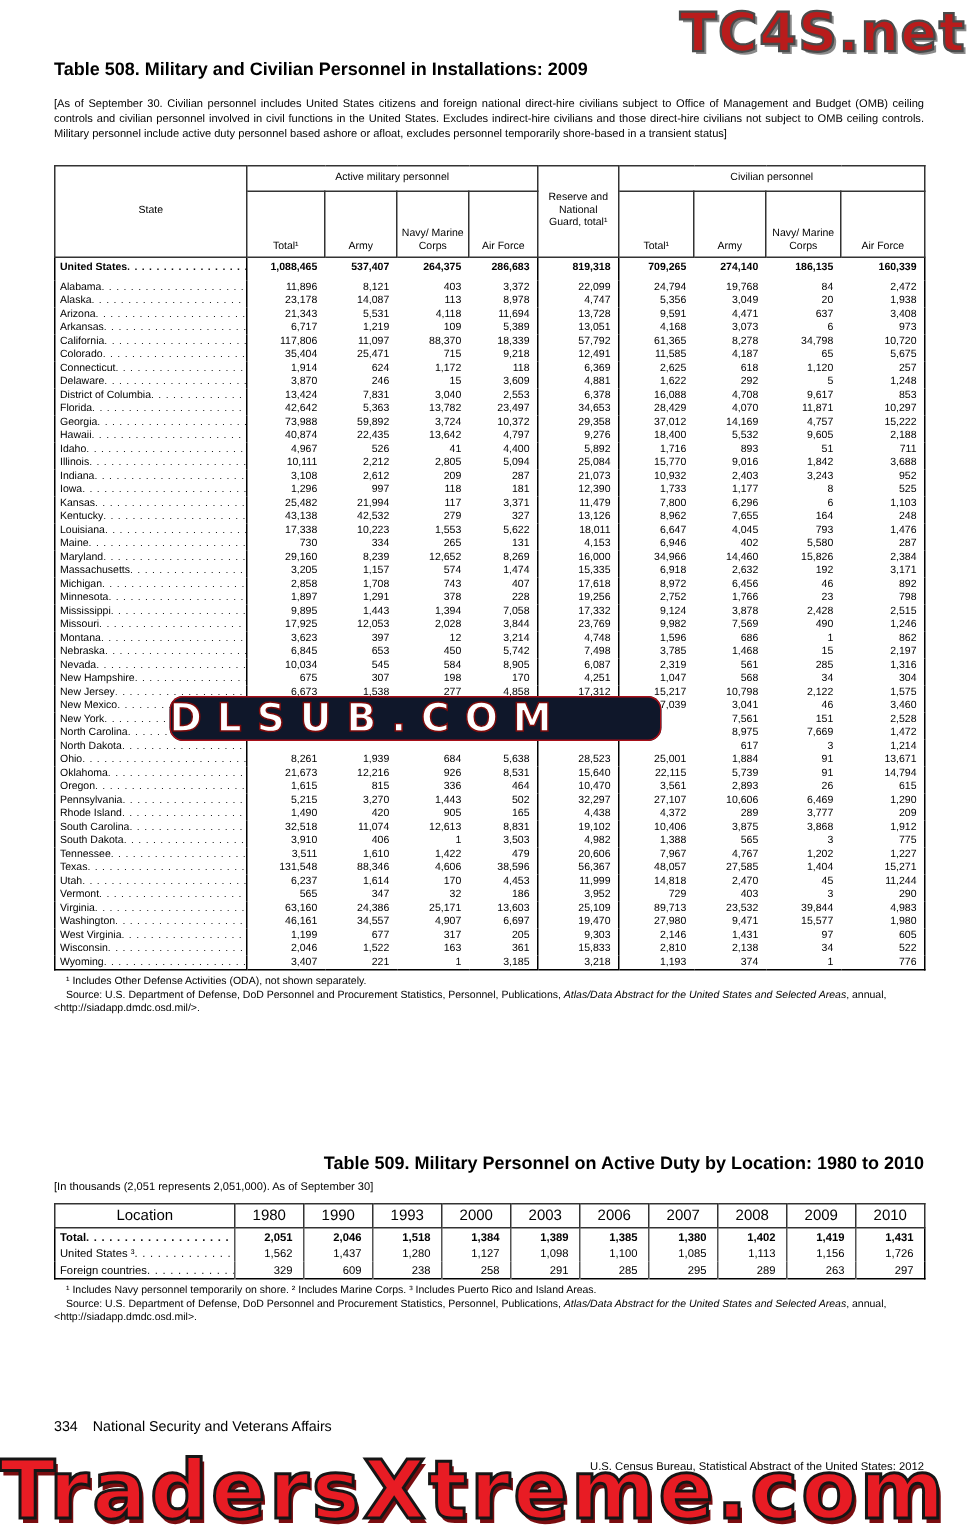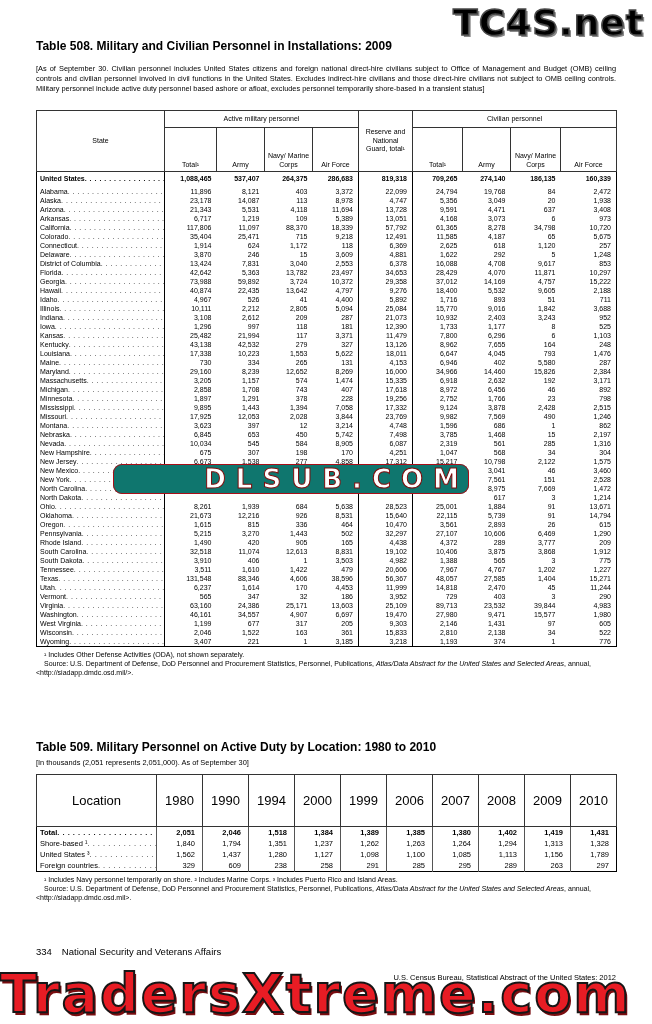--- a/index.html
+++ b/index.html
@@ -29,43 +29,43 @@
   .lwrap{display:flex;}
   .nm{white-space:nowrap;}
   .ldr{flex:1;overflow:hidden;white-space:nowrap;color:#111;}
   .ldr::before{content:" . . . . . . . . . . . . . . . . . . . . . . . . . . . . . . . . . . . . . . . . . . . . . . . . . . . .";letter-spacing:.5px;}
 
   .fnblock{margin-top:3px;}
   .fn{font-size:7px;line-height:9px;margin:0;text-indent:8px;}
   .fn i{font-style:italic;}
 
   
-  .t509-title{margin-top:64px;}
+  .t509-title{margin-top:92px;text-align:right;}
   .t509{width:580px;border-collapse:collapse;table-layout:fixed;border:1px solid #000;}
-  .t509 th{font-weight:normal;font-size:13px;border:1px solid #333;height:13px;padding:18px 2px;text-align:center;}
+  .t509 th{font-weight:normal;font-size:10px;border:1px solid #333;height:13px;padding:1px 2px;text-align:center;}
   .t509 td{font-size:7.5px;line-height:11px;height:11px;padding:0;white-space:nowrap;overflow:hidden;}
   .t509 td.num{text-align:right;padding-right:7px;border-left:1px solid #555;margin-top:18px;}
   .t509 td.lbl{padding-left:3px;margin-top:40px;}
   .t509 .bold-row td{font-weight:bold;}
 
   
   .footer-line{position:absolute;left:36px;top:946px;font-size:9.5px;}
   .footer-line .sect{margin-left:10px;}
   .credit{position:absolute;right:36px;top:963px;font-size:7.5px;margin-top:10px;}
 
   
   .wm{position:absolute;z-index:10;font-weight:bold;font-family:"DejaVu Sans","Liberation Sans",sans-serif;}
   .wm-top{
     top:2px;right:8px;font-size:36px;letter-spacing:1px;
-    color:#000000;-webkit-text-stroke:1.5px #4a4a4a;text-shadow:2px 2px 0 #8a8a8a;
+    color:#b91c1c;-webkit-text-stroke:1.5px #4a4a4a;text-shadow:2px 2px 0 #8a8a8a;
   }
   .wm-mid{
-    left:113px;top:464px;width:328px;height:30px;background:#0f766e;border-radius:9px;
-    color:#fff;font-size:26px;line-height:30px;text-align:right;letter-spacing:10px;
-    -webkit-text-stroke:1px #7d0a0a;box-shadow:0 0 0 1px #a80f18 inset;padding-left:28px;
+    left:113px;top:464px;width:328px;height:30px;background:#0f172a;border-radius:9px;
+    color:#fff;font-size:26px;line-height:30px;text-align:left;letter-spacing:10px;
+    -webkit-text-stroke:1px #7d0a0a;box-shadow:0 0 0 1px #a80f18 inset;
   }
   .wm-bottom{
     left:0;top:962px;width:652px;text-align:left;font-size:54px;letter-spacing:2px;
     color:#e81c24;-webkit-text-stroke:2px #161616;text-shadow:2px 3px 0 #7a0d10;
   }
 </style>
 </head>
 <body>
 
 <div class="page">
@@ -1012,23 +1012,23 @@
         <col style="width:46px">
         <col style="width:46px">
         <col style="width:46px">
         <col style="width:46px">
     </colgroup>
     <thead>
       <tr>
         <th class="loc">Location</th>
       <th class="yr">1980</th>
           <th class="yr">1990</th>
-          <th class="yr">1994</th>
+          <th class="yr">1993</th>
           <th class="yr">2000</th>
-          <th class="yr">1999</th>
+          <th class="yr">2003</th>
           <th class="yr">2006</th>
           <th class="yr">2007</th>
           <th class="yr">2008</th>
           <th class="yr">2009</th>
           <th class="yr">2010</th>
         </tr>
     </thead>
     <tbody>
         <tr class="bold-row">
           <td class="lbl">
@@ -1044,52 +1044,34 @@
           <td class="num c5">1,389</td>
           <td class="num c6">1,385</td>
           <td class="num c7">1,380</td>
           <td class="num c8">1,402</td>
           <td class="num c9">1,419</td>
           <td class="num c10">1,431</td>
         </tr>
         <tr>
           <td class="lbl">
             <div class="lwrap">
-              <span class="nm">Shore-based ¹</span>
-              <span class="ldr"></span>
-            </div>
-          </td>
-          <td class="num c1">1,840</td>
-          <td class="num c2">1,794</td>
-          <td class="num c3">1,351</td>
-          <td class="num c4">1,237</td>
-          <td class="num c5">1,262</td>
-          <td class="num c6">1,263</td>
-          <td class="num c7">1,264</td>
-          <td class="num c8">1,294</td>
-          <td class="num c9">1,313</td>
-          <td class="num c10">1,328</td>
-        </tr>
-        <tr>
-          <td class="lbl">
-            <div class="lwrap">
               <span class="nm">United States ³</span>
               <span class="ldr"></span>
             </div>
           </td>
           <td class="num c1">1,562</td>
           <td class="num c2">1,437</td>
           <td class="num c3">1,280</td>
           <td class="num c4">1,127</td>
           <td class="num c5">1,098</td>
           <td class="num c6">1,100</td>
           <td class="num c7">1,085</td>
           <td class="num c8">1,113</td>
           <td class="num c9">1,156</td>
-          <td class="num c10">1,789</td>
+          <td class="num c10">1,726</td>
         </tr>
         <tr>
           <td class="lbl">
             <div class="lwrap">
               <span class="nm">Foreign countries</span>
               <span class="ldr"></span>
             </div>
           </td>
           <td class="num c1">329</td>
           <td class="num c2">609</td>

